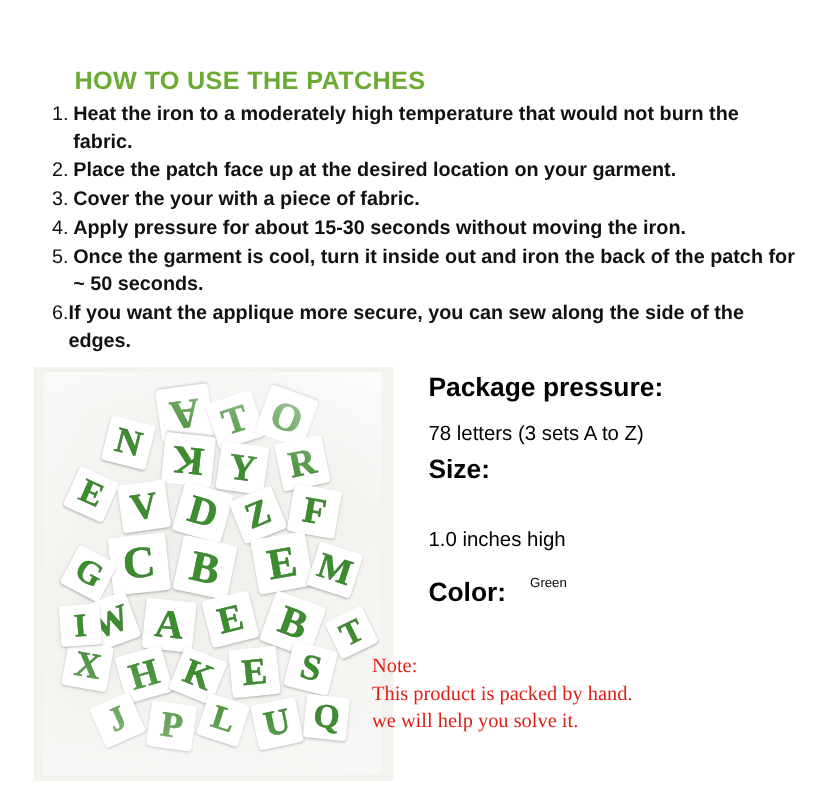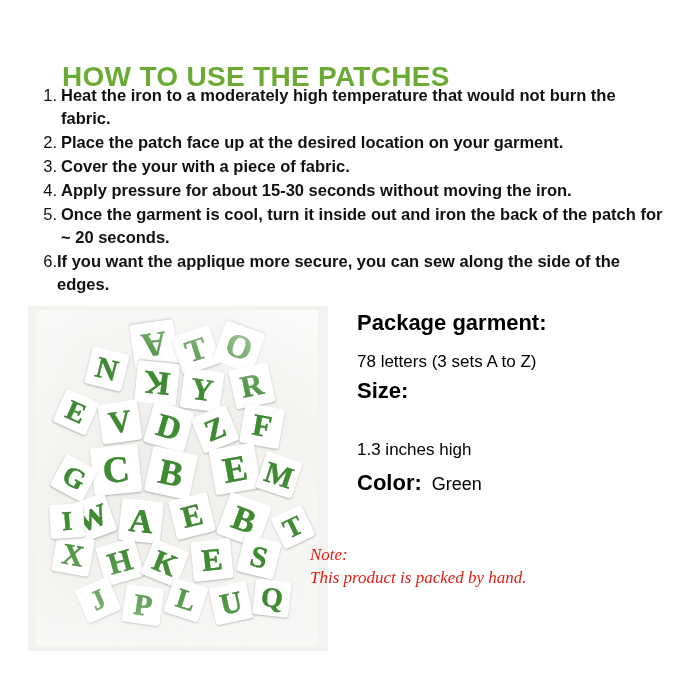--- a/index.html
+++ b/index.html
@@ -20,21 +20,21 @@
     height: 677px;
     background: #ffffff;
     box-sizing: border-box;
   }
 
   
   .heading {
     position: absolute;
     left: 62px;
     top: 42px;
-    font-size: 28px;
+    font-size: 21px;
     font-weight: bold;
     color: #6cab33;
     letter-spacing: 0.3px;
   }
 
   
   .instructions {
     position: absolute;
     left: 33px;
     top: 84px;
@@ -129,44 +129,43 @@
   }
   .size-value {
     position: absolute;
     left: 357px;
     top: 440px;
     font-size: 17px;
   }
   .color-row {
     position: absolute;
     left: 357px;
-    top: 470px;
+    top: 481px;
     display: flex;
-    align-items: flex-end;
+    align-items: flex-start;
   }
   .color-title {
     font-size: 22px;
     font-weight: bold;
   }
   .color-value {
-    font-size: 18px;
-    margin-left: 10px;
+    font-size: 11px;
+    margin-left: 20px;
     position: relative;
     top: -1px;
   }
 
   
   .note {
     position: absolute;
     left: 310px;
     top: 543px;
     width: 366px;
     color: #dd1f15;
     font-family: "Liberation Serif", serif;
-    font-style: italic;
     font-size: 17px;
     line-height: 23px;
   }
   .note-line { white-space: pre; }
 </style>
 </head>
 <body>
 
 <div class="page">
 
@@ -184,21 +183,21 @@
     <div class="instr-row">
       <span class="instr-num">3.</span>
       <span class="instr-text">Cover the your with a piece of fabric.</span>
     </div>
     <div class="instr-row">
       <span class="instr-num">4.</span>
       <span class="instr-text">Apply pressure for about 15-30 seconds without moving the iron.</span>
     </div>
     <div class="instr-row">
       <span class="instr-num">5.</span>
-      <span class="instr-text">Once the garment is cool, turn it inside out and iron the back of the patch for ~ 20 seconds.</span>
+      <span class="instr-text">Once the garment is cool, turn it inside out and iron the back of the patch for ~ 50 seconds.</span>
     </div>
     <div class="instr-row">
       <span class="instr-num tight">6.</span>
       <span class="instr-text">If you want the applique more secure, you can sew along the side of the edges.</span>
     </div>
   </div>
 
   <div class="photo">
     <div class="bag">
       <div class="letters-layer">
@@ -233,29 +232,30 @@
           <div class="letter" style="left: 132px; top: 272px; width: 36px; height: 36px; font-size: 28px; line-height: 36px; transform: rotate(18deg);">L</div>
           <div class="letter" style="left: 176px; top: 274px; width: 38px; height: 38px; font-size: 30px; line-height: 38px; transform: rotate(-12deg);">U</div>
           <div class="letter" style="left: 218px; top: 270px; width: 36px; height: 36px; font-size: 28px; line-height: 36px; transform: rotate(6deg);">Q</div>
           <div class="letter" style="left: 14px; top: 194px; width: 34px; height: 34px; font-size: 27px; line-height: 34px; transform: rotate(-4deg);">I</div>
           <div class="letter" style="left: 240px; top: 200px; width: 34px; height: 34px; font-size: 27px; line-height: 34px; transform: rotate(-26deg);">T</div>
         </div>
       <div class="bag-sheen"></div>
     </div>
   </div>
 
-  <div class="pkg-title">Package garment:</div>
+  <div class="pkg-title">Package pressure:</div>
   <div class="pkg-value">78 letters (3 sets A to Z)</div>
 
   <div class="size-title">Size:</div>
-  <div class="size-value">1.3 inches high</div>
+  <div class="size-value">1.0 inches high</div>
 
   <div class="color-row">
     <span class="color-title">Color:</span>
     <span class="color-value">Green</span>
   </div>
 
   <div class="note">
     <div class="note-line">Note:</div>
     <div class="note-line">This product is packed by hand.</div>
+    <div class="note-line">we will help you solve it.</div>
   </div>
 
 </div>
 
 </body></html>

